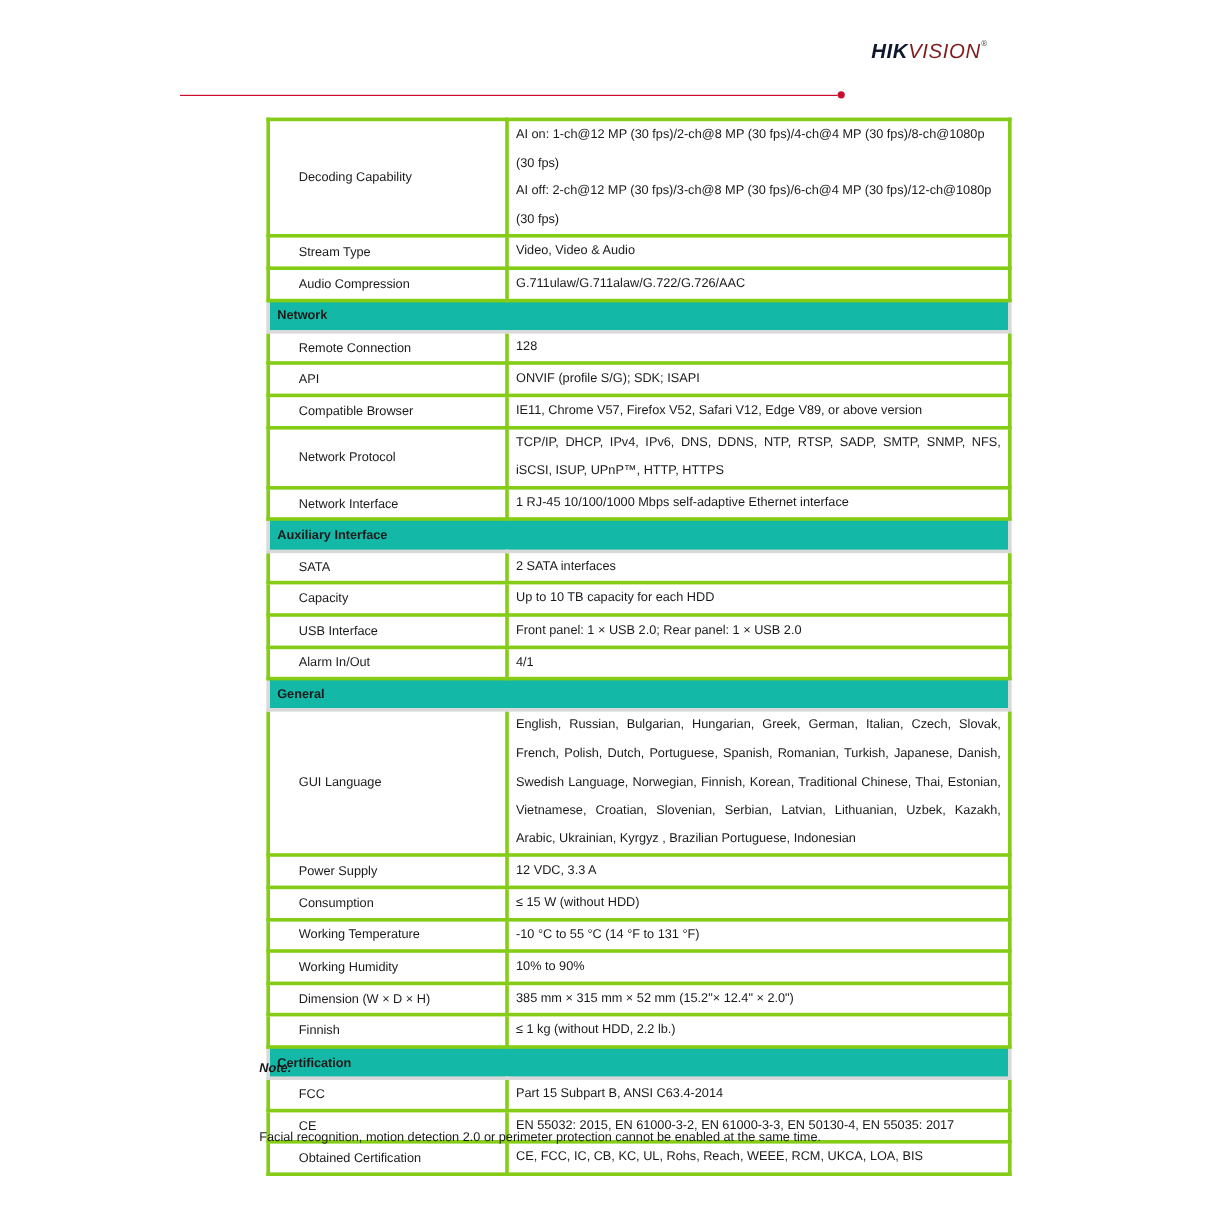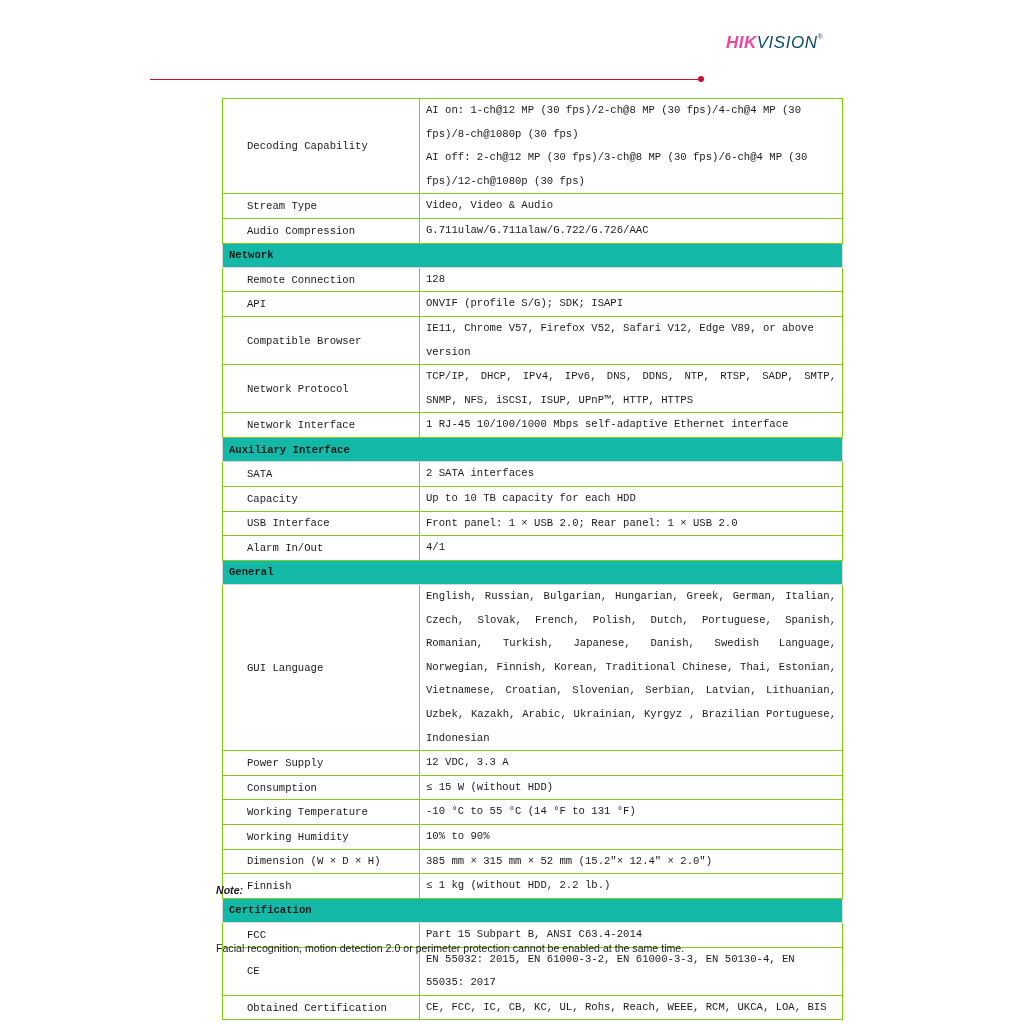--- a/index.html
+++ b/index.html
@@ -1,27 +1,27 @@
 <!DOCTYPE html>
 <html><head>
 <meta charset="utf-8">
 <style>
   html, body { margin: 0; padding: 0; background: #ffffff; }
   body { width: 1024px; height: 1024px; position: relative; overflow: hidden;
          font-family: "Liberation Sans", sans-serif; color: #1a1a1a; }
   .logo { position: absolute; top: 33px; left: 726px; font-size: 17px; font-style: italic;
           font-weight: bold; letter-spacing: 0.5px; font-family: "Liberation Sans", sans-serif; }
-  .logo .hik { color: #ec4899; }
-  .logo .vision { color: #0c4a6e; font-weight: normal; font-style: italic; }
+  .logo .hik { color: #0f172a; }
+  .logo .vision { color: #7f1d1d; font-weight: normal; font-style: italic; }
   .logo .tm { font-size: 7px; color: #6d6e71; vertical-align: top; }
   .rule { position: absolute; top: 79px; left: 150px; width: 548px; height: 1px; background: #c8102e; }
   .rule-dot { position: absolute; top: 76px; left: 698px; width: 6px; height: 6px; border-radius: 50%; background: #c8102e; }
   table.spec { position: absolute; top: 98px; left: 222px; width: 621px; border-collapse: collapse;
                font-size: 10.6px; }
-  table.spec td { border: 1px solid #84cc16; padding: 0 6px; vertical-align: middle; height: 23.3px; font-family: Liberation Mono, monospace; }
+  table.spec td { border: 3px solid #84cc16; padding: 0 6px; vertical-align: middle; height: 23.3px; }
   table.spec td.label { width: 166px; padding-left: 24px; }
   table.spec td.value { line-height: 23.6px; }
   table.spec tr.section td { background: #14b8a6; font-weight: bold; border-color: #d9d9d9; }
   table.spec td.justify { text-align: justify; text-align-last: left; }
   .note-title { position: absolute; top: 884px; left: 216px; font-size: 10.6px; font-weight: bold; font-style: italic; }
   .note-text { position: absolute; top: 942px; left: 216px; font-size: 10.6px; }
 </style>
 </head>
 <body>
 

